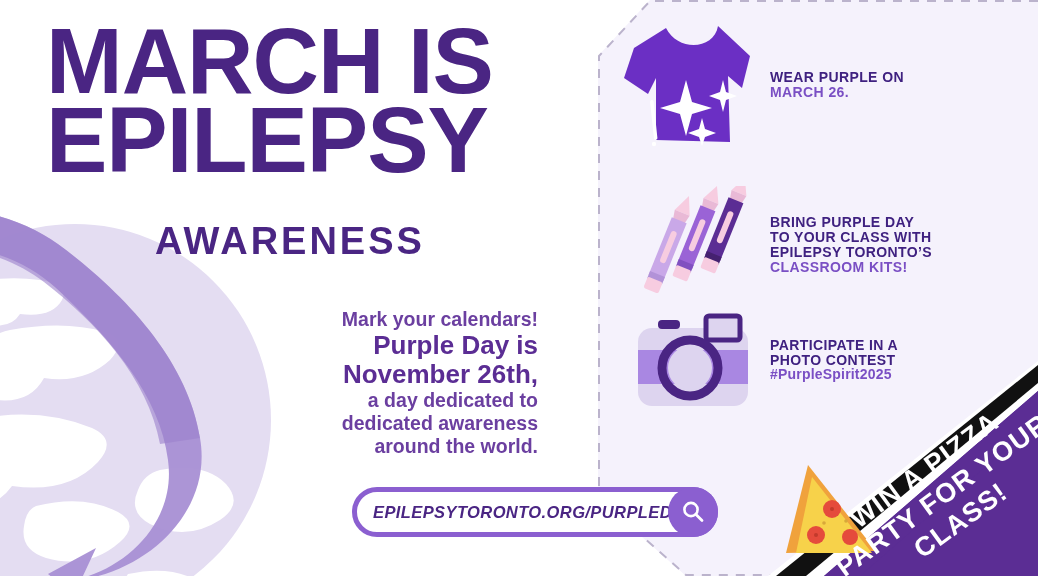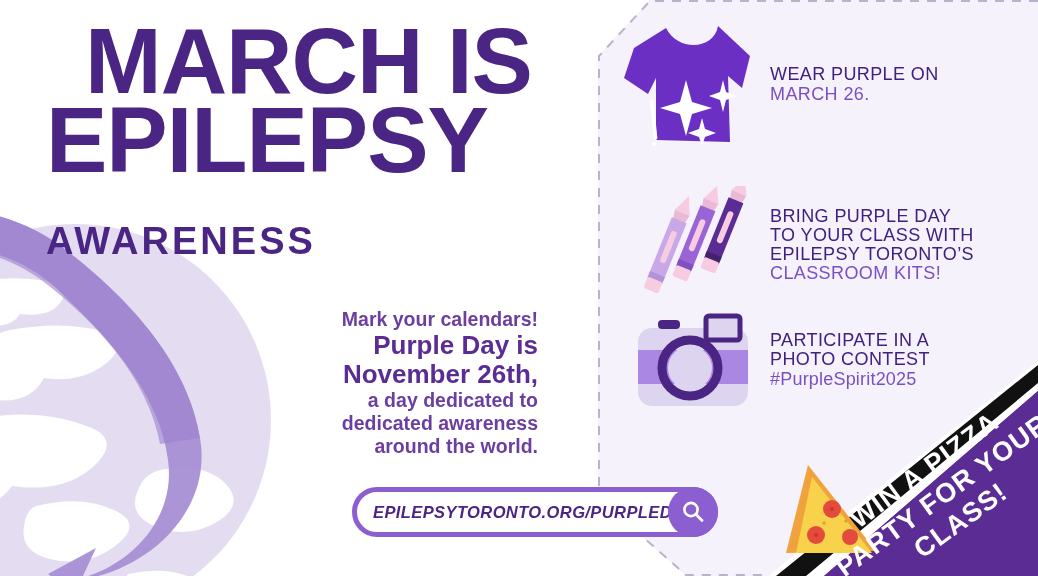--- a/index.html
+++ b/index.html
@@ -19,26 +19,26 @@
 
   .headline{
     position:absolute;left:46px;top:22px;width:520px;
     color:#4A2583;
     font-weight:bold;
     font-size:92px;
     line-height:0.86;
     letter-spacing:-1px;
     text-transform:uppercase;
   }
-  .headline .l1{display:block;margin-left:39px;}
+  .headline .l1{display:block;}
   .headline .l2{display:block;}
 
   .sub{
     position:absolute;left:46px;top:222px;width:488px;
-    text-align:left;
+    text-align:center;
     color:#4A2583;
     font-weight:bold;
     font-size:38px;
     line-height:1.0;
     letter-spacing:3px;
     text-transform:uppercase;
   }
   .sub .s2{display:block;}
 
   .body-copy{
@@ -98,22 +98,22 @@
   .panel-dash svg{display:block;}
 
   .items{position:absolute;left:612px;top:0;width:426px;height:430px;}
 
   .item{position:absolute;display:flex;align-items:center;}
   .item .ico{flex:0 0 auto;}
   .item .ico svg{display:block;}
   .item .txt{
     margin-left:18px;
     color:#3F2180;
-    font-weight:normal;
-    font-size:18px;
+    font-weight:bold;
+    font-size:14px;
     line-height:1.07;
     letter-spacing:0.4px;
     text-transform:uppercase;
     white-space:nowrap;
   }
   .item .accent{color:#7A4FC4;display:block;}
   .item .accent.mixed{text-transform:none;letter-spacing:0.2px;}
 
   #item-shirt{left:10px;top:22px;}
   #item-pencils{left:22px;top:186px;}

